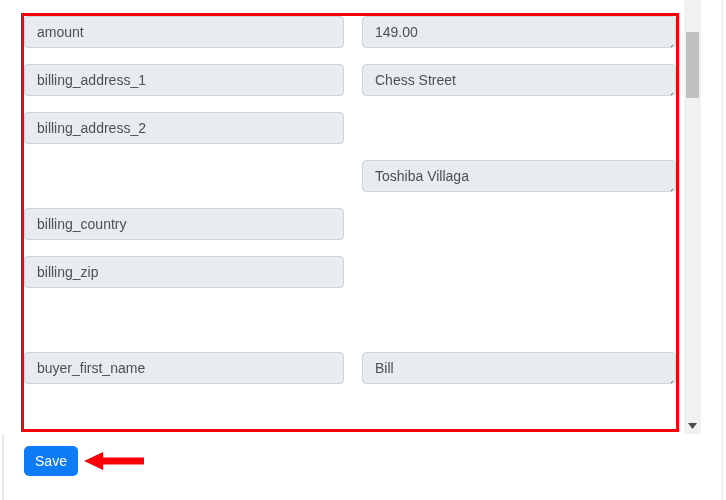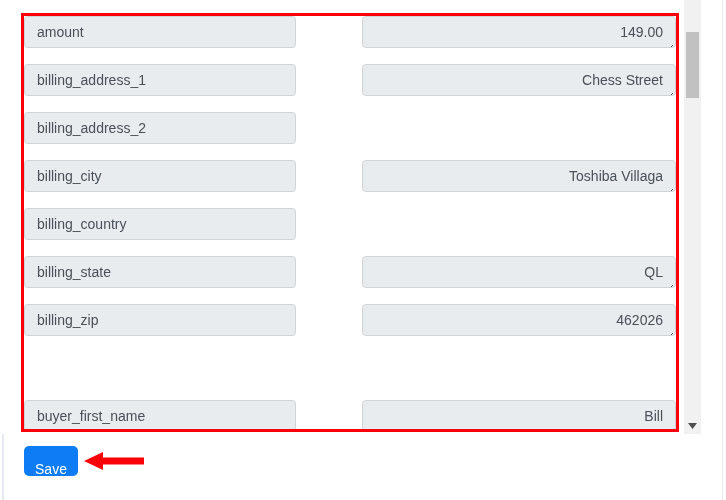--- a/index.html
+++ b/index.html
@@ -60,27 +60,26 @@
     font-size: 14px;
     color: #495057;
     line-height: 30px;
     padding: 0 12px;
     white-space: nowrap;
     overflow: hidden;
   }
 
   .field-key {
     left: 24px;
-    width: 272px;
+    width: 320px;
   }
 
   .field-val {
     left: 362px;
     width: 314px;
-    text-align: right;
   }
 
   
   .resize-grip {
     position: absolute;
     right: 1px;
     bottom: 1px;
     width: 11px;
     height: 11px;
     pointer-events: auto;
@@ -158,21 +157,21 @@
     height: 30px;
     background: #0d7cf5;
     border: none;
     border-radius: 5px;
     color: #ffffff;
     font-family: "Liberation Sans", sans-serif;
     font-size: 14px;
     line-height: 30px;
     text-align: center;
     cursor: pointer;
-    padding: 8px;
+    padding: 0;
   }
 
   
   .annotation-arrow {
     position: absolute;
     left: 84px;
     top: 450px;
     width: 60px;
     height: 22px;
     pointer-events: none;
@@ -194,39 +193,29 @@
       <div class="field-row">
         <div class="field-box field-key">billing_address_1</div>
         <div class="field-box field-val">Chess Street<span class="resize-grip"><svg width="11" height="11" viewBox="0 0 11 11" xmlns="http://www.w3.org/2000/svg">
               <path d="M10 1 L1 10 M10 5 L5 10 M10 9 L9 10" stroke="#5c5c5c" stroke-width="1" fill="none"></path>
             </svg></span></div>
       </div>
       <div class="field-row">
         <div class="field-box field-key">billing_address_2</div>
       </div>
       <div class="field-row">
-        <div class="field-box field-key">billing_city</div>
         <div class="field-box field-val">Toshiba Villaga<span class="resize-grip"><svg width="11" height="11" viewBox="0 0 11 11" xmlns="http://www.w3.org/2000/svg">
               <path d="M10 1 L1 10 M10 5 L5 10 M10 9 L9 10" stroke="#5c5c5c" stroke-width="1" fill="none"></path>
             </svg></span></div>
       </div>
       <div class="field-row">
         <div class="field-box field-key">billing_country</div>
       </div>
       <div class="field-row">
-        <div class="field-box field-key">billing_state</div>
-        <div class="field-box field-val">QL<span class="resize-grip"><svg width="11" height="11" viewBox="0 0 11 11" xmlns="http://www.w3.org/2000/svg">
-              <path d="M10 1 L1 10 M10 5 L5 10 M10 9 L9 10" stroke="#5c5c5c" stroke-width="1" fill="none"></path>
-            </svg></span></div>
-      </div>
-      <div class="field-row">
         <div class="field-box field-key">billing_zip</div>
-        <div class="field-box field-val">462026<span class="resize-grip"><svg width="11" height="11" viewBox="0 0 11 11" xmlns="http://www.w3.org/2000/svg">
-              <path d="M10 1 L1 10 M10 5 L5 10 M10 9 L9 10" stroke="#5c5c5c" stroke-width="1" fill="none"></path>
-            </svg></span></div>
       </div>
       <div class="field-row">
       </div>
       <div class="field-row">
         <div class="field-box field-val">Bill<span class="resize-grip"><svg width="11" height="11" viewBox="0 0 11 11" xmlns="http://www.w3.org/2000/svg">
               <path d="M10 1 L1 10 M10 5 L5 10 M10 9 L9 10" stroke="#5c5c5c" stroke-width="1" fill="none"></path>
             </svg></span></div>
         <div class="field-box field-key">buyer_first_name</div>
       </div>
     </div>

